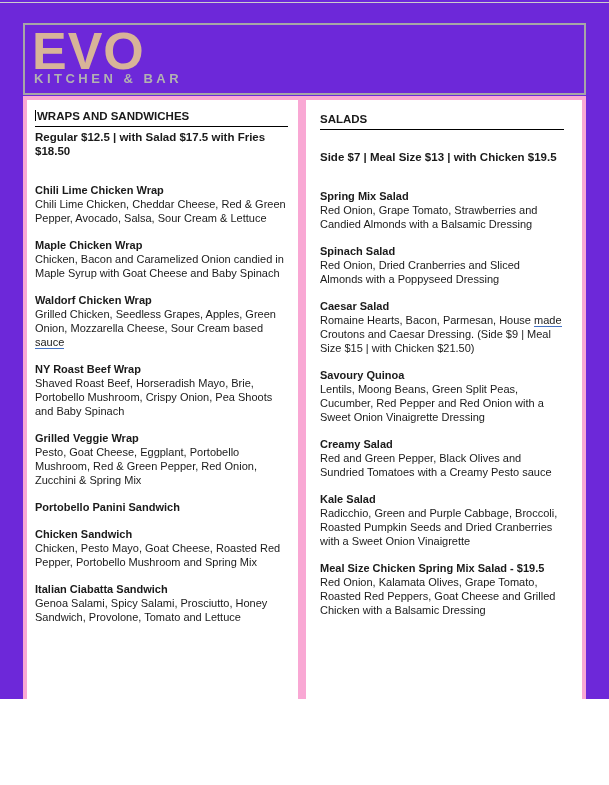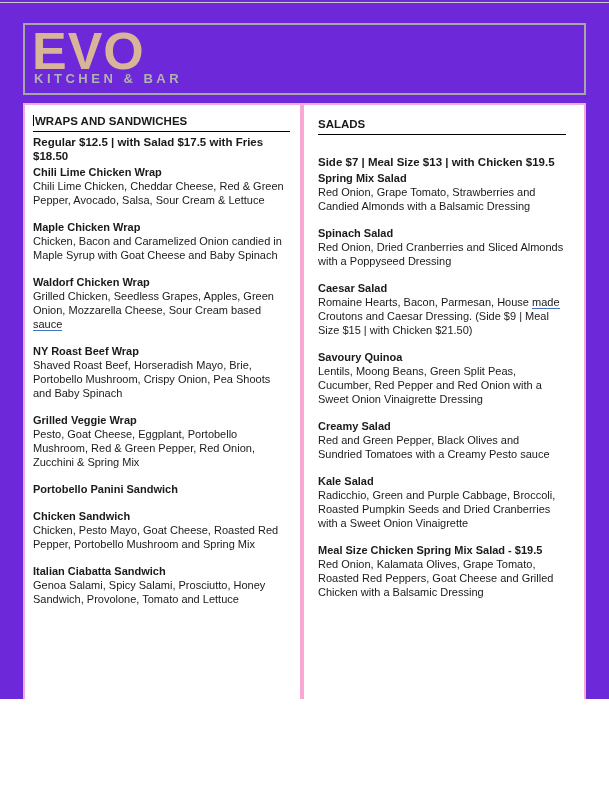--- a/index.html
+++ b/index.html
@@ -36,22 +36,22 @@
   .logo-subtitle {
     font-size: 13px;
     line-height: 13px;
     letter-spacing: 3.5px;
     margin-top: -3px;
     margin-left: 2px;
     font-weight: bold;
   }
   .col {
     position: absolute;
-    top: 103px;
-    border: 2px solid #f9a8d4;
+    top: 96px;
+    border: 4px solid #f9a8d4;
     background: #ffffff;
     font-size: 11px;
     line-height: 14px;
   }
   .col-left {
     left: 23px;
     width: 279px;
     height: 667px;
     padding: 9px 10px 0 8px;
   }
@@ -73,21 +73,21 @@
   .caret {
     display: inline-block;
     width: 1px; height: 11px;
     background: #000;
     margin-right: 1px;
     vertical-align: -1px;
   }
   .price-line {
     font-weight: bold;
     font-size: 11.5px;
-    margin-bottom: 2px;
+    margin-bottom: 25px;
   }
   .menu-item { margin-bottom: 13px; }
   .item-name { font-weight: bold; }
   .u-blue {
     border-bottom: 1px solid #4472c4;
     padding-bottom: 0px;
   }
 </style>
 </head>
 <body>

